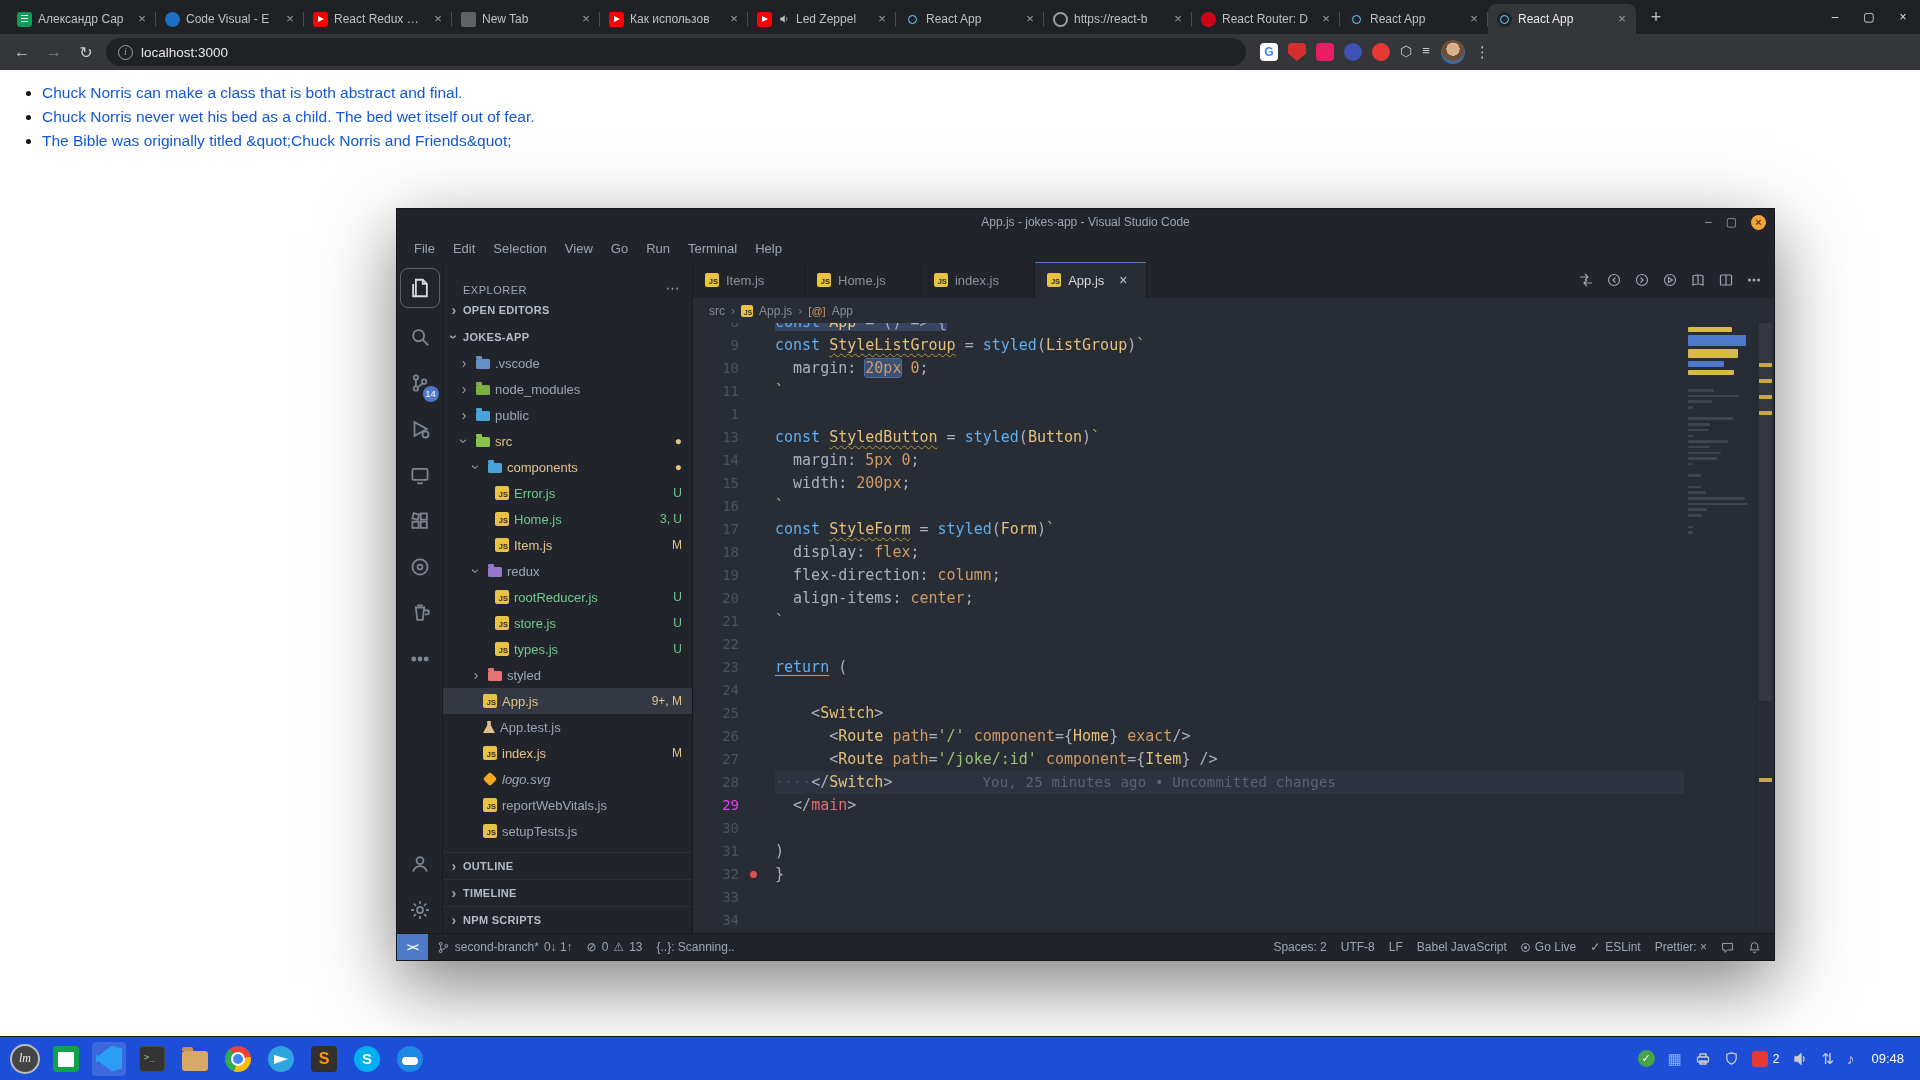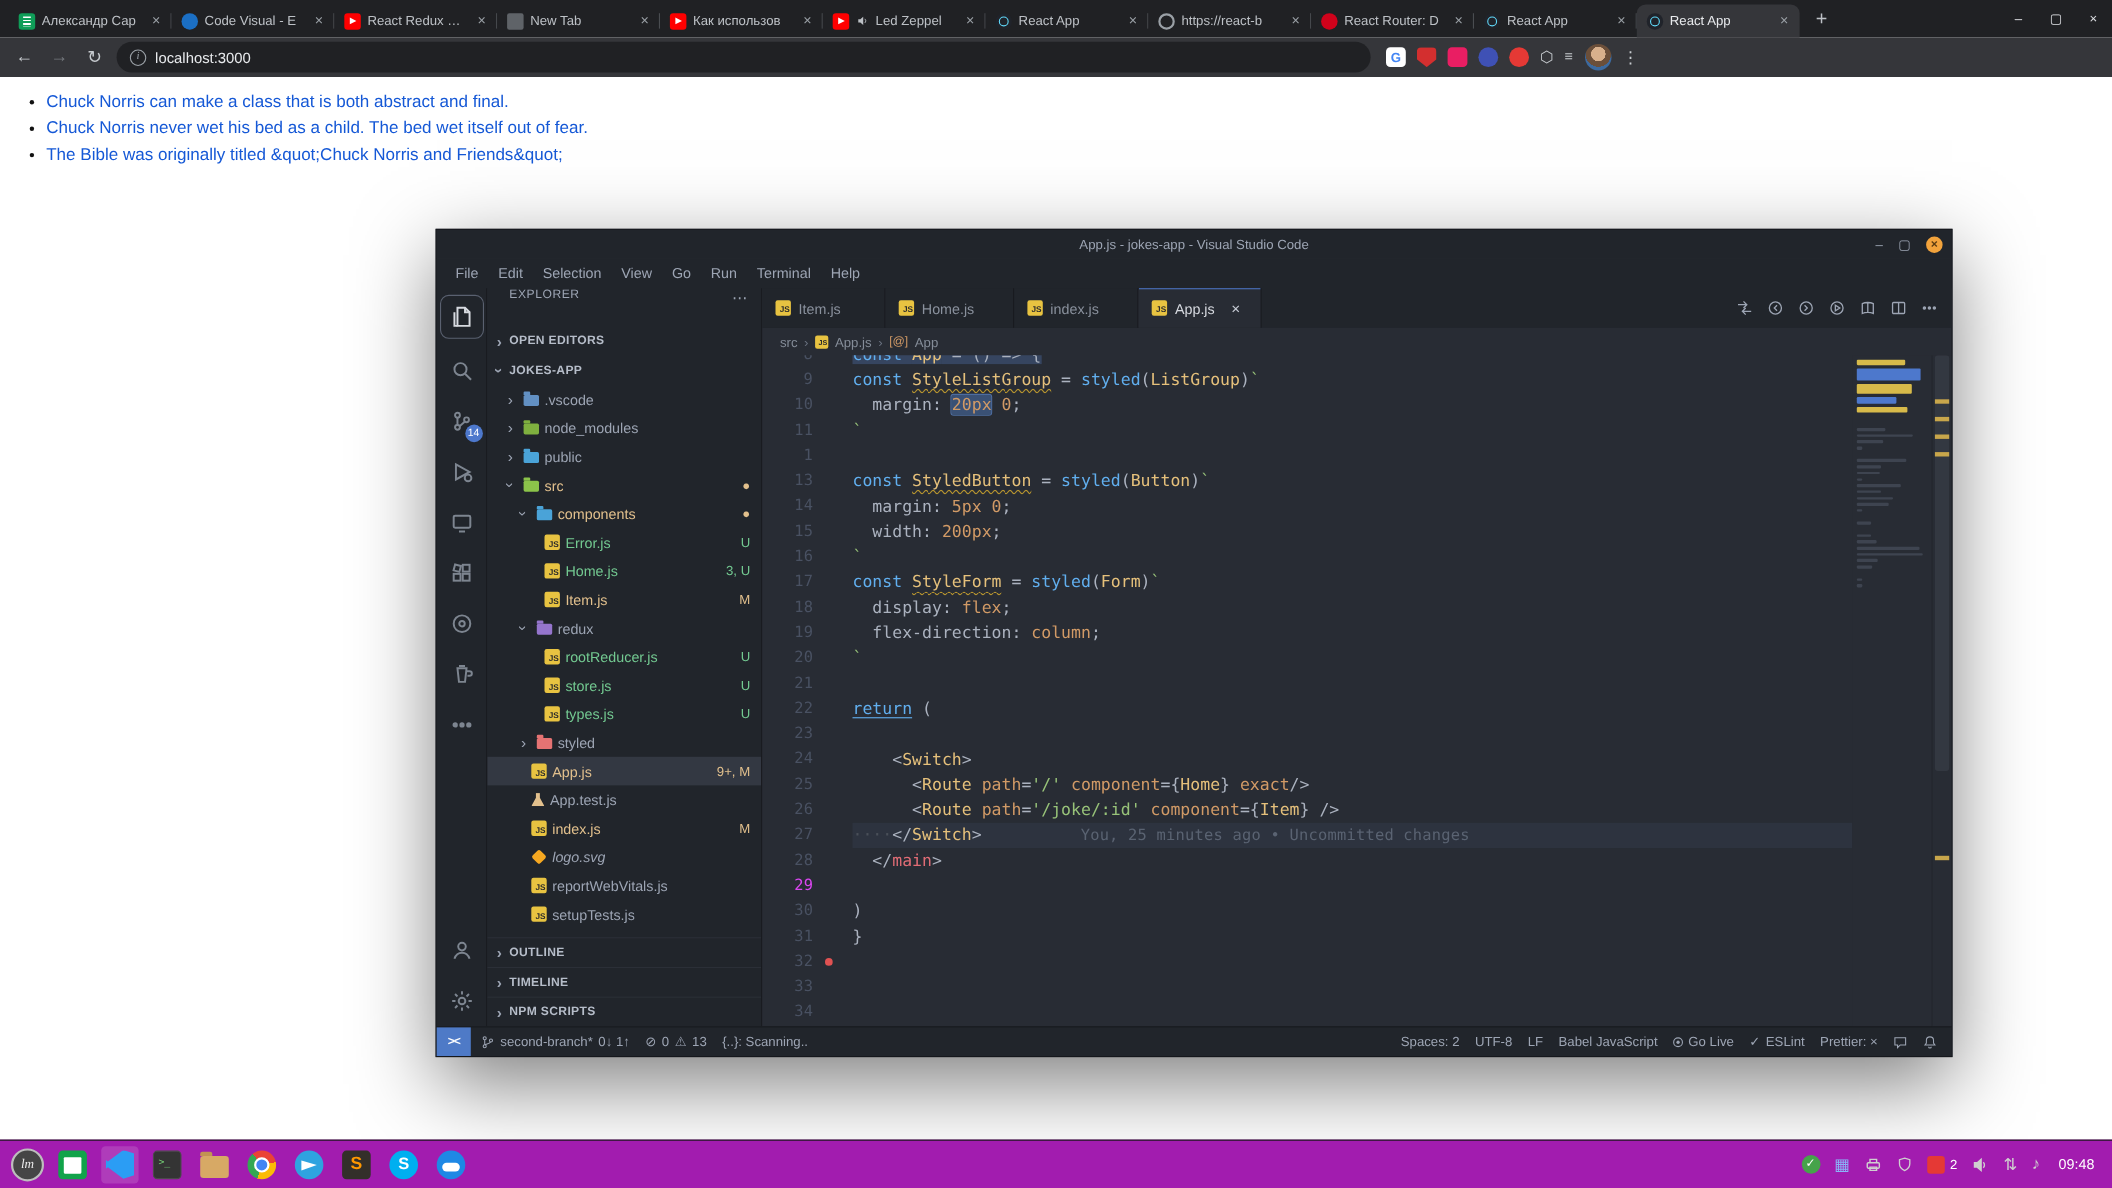--- a/index.html
+++ b/index.html
@@ -68,21 +68,21 @@
   .vsmain{flex:1;display:flex;min-height:0}
 
   .abar{width:46px;background:#21252b;display:flex;flex-direction:column;align-items:center;padding-top:6px;flex:none;border-right:1px solid #181a1f}
   .aicon{width:40px;height:46px;display:flex;align-items:center;justify-content:center;position:relative;color:#7d8590}
   .aicon svg{stroke:#7d8590;fill:none;stroke-width:1.3}
   .aicon.active{border:1px solid #5a6170;border-radius:8px;height:40px;margin-bottom:6px}
   .aicon.active svg{stroke:#d7dae0}
   .abadge{position:absolute;right:1px;bottom:4px;min-width:16px;height:16px;border-radius:8px;background:#4d78cc;color:#fff;font-size:9.5px;line-height:16px;text-align:center;padding:0 2px}
 
   .sidebar{width:250px;background:#21252b;flex:none;display:flex;flex-direction:column;border-right:1px solid #181a1f;overflow:hidden}
-  .sbheader{height:34px;display:flex;align-items:flex-start;padding:0 12px 0 20px;color:#9da5b4;font-size:11px;letter-spacing:.5px}
+  .sbheader{height:34px;display:flex;align-items:flex-end;padding:0 12px 0 20px;color:#9da5b4;font-size:11px;letter-spacing:.5px}
   .sbactions{margin-left:auto;color:#9da5b4;font-size:14px}
   .sbsection{height:27px;display:flex;align-items:center;color:#b6bdc9;font-size:11px;font-weight:bold;padding-left:4px;letter-spacing:.3px}
   .sbsection .chev{margin-right:2px}
   .chev{display:inline-block;width:14px;color:#9da5b4;font-size:14px;text-align:center;transition:none}
   .chev.open{transform:rotate(90deg)}
   .tree{flex:none}
   .trow{height:26px;display:flex;align-items:center;color:#9da5b4;font-size:13px;gap:5px;padding-right:10px}
   .trow.sel{background:#333842;color:#d7dae0}
   .tlabel{white-space:nowrap;overflow:hidden;text-overflow:ellipsis}
   .tbadge{margin-left:auto;font-size:12px}
@@ -146,21 +146,21 @@
   .statusbar{height:27px;background:#21252b;border-top:1px solid #181a1f;display:flex;align-items:center;flex:none;color:#9da5b4;font-size:12px}
   .sseg{display:flex;align-items:center;gap:5px;padding:0 7px;height:100%}
   .sseg.remote{background:#4e7ac7;color:#fff;font-weight:bold;font-size:11px;padding:0 10px;margin-right:2px;letter-spacing:-1px}
   .sico{font-size:12px}
   .sright{margin-left:auto;display:flex;align-items:center;padding-right:6px}
   .golivedot{width:9px;height:9px;border:1.5px solid #9da5b4;border-radius:50%;position:relative}
   .golivedot::after{content:"";position:absolute;inset:2px;background:#9da5b4;border-radius:50%}
   .sseg svg{stroke:#9da5b4;fill:none;stroke-width:1.2}
 
   
-  .taskbar{position:absolute;left:0;right:0;bottom:0;height:44px;background:#a21caf;border-top:1px solid #161616;display:flex;align-items:center;padding:0 10px;gap:9px}
+  .taskbar{position:absolute;left:0;right:0;bottom:0;height:44px;background:#1d4ed8;border-top:1px solid #161616;display:flex;align-items:center;padding:0 10px;gap:9px}
   .menubtn{width:30px;height:30px;border-radius:50%;background:#454545;border:2px solid #bdbdbd;color:#eee;font-size:12px;font-style:italic;font-family:"Liberation Serif",serif;display:flex;align-items:center;justify-content:center}
   .taskapp{width:34px;height:34px;display:flex;align-items:center;justify-content:center;border-radius:4px;position:relative}
   .taskapp.active{background:rgba(255,255,255,.14)}
   .ic{width:26px;height:26px;position:relative}
   .ic-calc{background:#11a34a;border-radius:4px}
   .ic-calc::after{content:"";position:absolute;inset:6px 5px 5px 5px;background:#fff;border-radius:1px}
   .ic-vscode{background:#2b9df4;clip-path:polygon(100% 12%,100% 88%,62% 100%,8% 60%,0 66%,0 34%,8% 40%,62% 0)}
   .ic-terminal{background:#343434;border-radius:4px;border:1px solid #4a4a4a}
   .ic-terminal::after{content:">_";position:absolute;left:4px;top:5px;color:#7ad97a;font-size:9px;font-family:"DejaVu Sans Mono",monospace}
   .ic-files{background:#d7a965;border-radius:3px;margin-top:4px;height:20px}
@@ -621,20 +621,21 @@
                 <div class="cline"><span class="tk-p">  margin: </span><span class="tk-nh">20px</span><span class="tk-p"> </span><span class="tk-n">0</span><span class="tk-p">;</span></div>
                 <div class="cline"><span class="tk-s">`</span></div>
                 <div class="cline"></div>
                 <div class="cline"><span class="tk-k">const</span><span class="tk-p"> </span><span class="tk-v">StyledButton</span><span class="tk-p"> = </span><span class="tk-f">styled</span><span class="tk-p">(</span><span class="tk-c">Button</span><span class="tk-p">)</span><span class="tk-s">`</span></div>
                 <div class="cline"><span class="tk-p">  margin: </span><span class="tk-n">5px</span><span class="tk-p"> </span><span class="tk-n">0</span><span class="tk-p">;</span></div>
                 <div class="cline"><span class="tk-p">  width: </span><span class="tk-n">200px</span><span class="tk-p">;</span></div>
                 <div class="cline"><span class="tk-s">`</span></div>
                 <div class="cline"><span class="tk-k">const</span><span class="tk-p"> </span><span class="tk-v">StyleForm</span><span class="tk-p"> = </span><span class="tk-f">styled</span><span class="tk-p">(</span><span class="tk-c">Form</span><span class="tk-p">)</span><span class="tk-s">`</span></div>
                 <div class="cline"><span class="tk-p">  display: </span><span class="tk-n">flex</span><span class="tk-p">;</span></div>
                 <div class="cline"><span class="tk-p">  flex-direction: </span><span class="tk-n">column</span><span class="tk-p">;</span></div>
+                <div class="cline"><span class="tk-p">  align-items: </span><span class="tk-n">center</span><span class="tk-p">;</span></div>
                 <div class="cline"><span class="tk-s">`</span></div>
                 <div class="cline"></div>
                 <div class="cline"><span class="tk-ku">return</span><span class="tk-p"> (</span></div>
                 <div class="cline"></div>
                 <div class="cline"><span class="tk-p">    &lt;</span><span class="tk-c">Switch</span><span class="tk-p">&gt;</span></div>
                 <div class="cline"><span class="tk-p">      &lt;</span><span class="tk-c">Route</span><span class="tk-p"> </span><span class="tk-a">path</span><span class="tk-p">=</span><span class="tk-s">'/'</span><span class="tk-p"> </span><span class="tk-a">component</span><span class="tk-p">={</span><span class="tk-c">Home</span><span class="tk-p">} </span><span class="tk-a">exact</span><span class="tk-p">/&gt;</span></div>
                 <div class="cline"><span class="tk-p">      &lt;</span><span class="tk-c">Route</span><span class="tk-p"> </span><span class="tk-a">path</span><span class="tk-p">=</span><span class="tk-s">'/joke/:id'</span><span class="tk-p"> </span><span class="tk-a">component</span><span class="tk-p">={</span><span class="tk-c">Item</span><span class="tk-p">} /&gt;</span></div>
                 <div class="cline cur"><span class="tk-w">····</span><span class="tk-p">&lt;/</span><span class="tk-c">Switch</span><span class="tk-p">&gt;</span><span class="blame">You, 25 minutes ago • Uncommitted changes</span></div>
                 <div class="cline"><span class="tk-p">  &lt;/</span><span class="tk-t">main</span><span class="tk-p">&gt;</span></div>
                 <div class="cline"></div>

